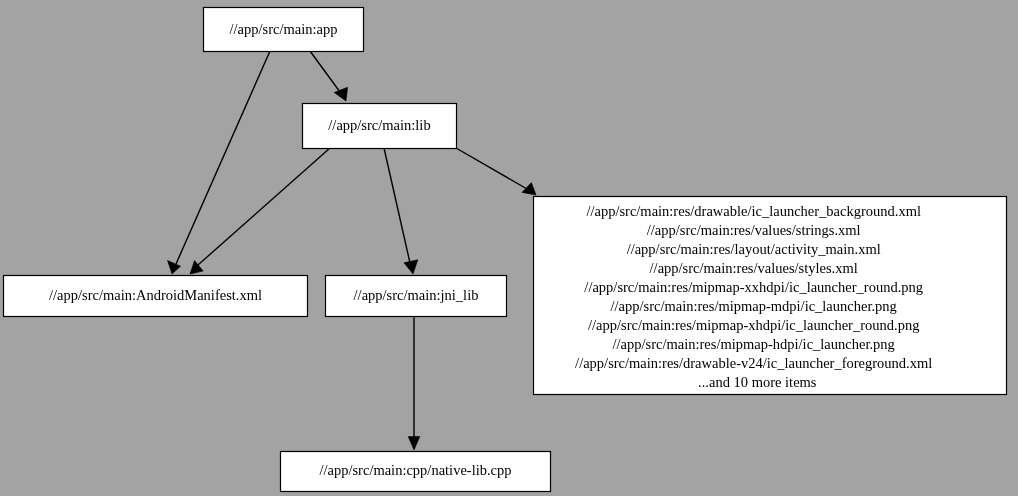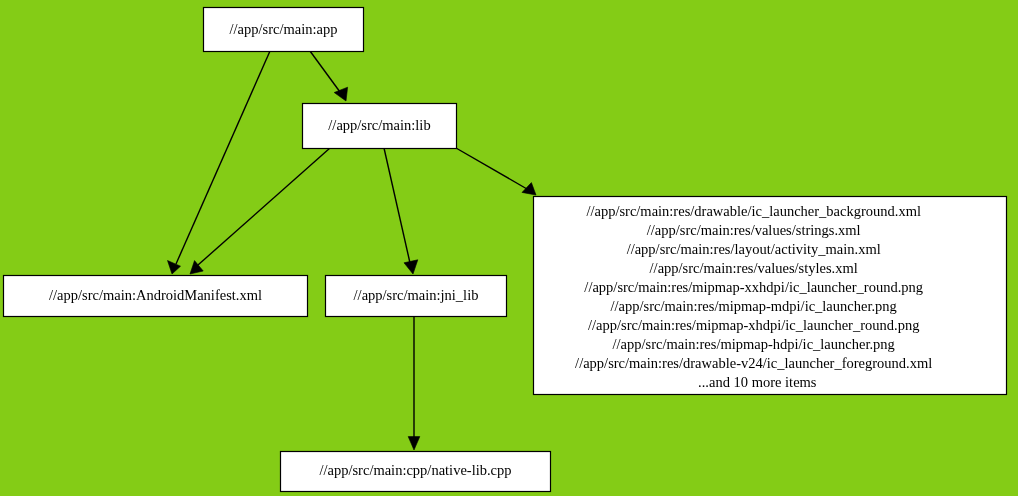--- a/index.html
+++ b/index.html
@@ -4,21 +4,21 @@
 <style>
   html, body {
     margin: 0;
     padding: 0;
     background: #ffffff;
   }
   #graph-canvas {
     position: relative;
     width: 1018px;
     height: 496px;
-    background: #84cc16;
+    background: #a3a3a3;
     overflow: hidden;
   }
   svg.graph-layer {
     position: absolute;
     top: 0;
     left: 0;
     width: 1018px;
     height: 496px;
   }
   .node-box {

